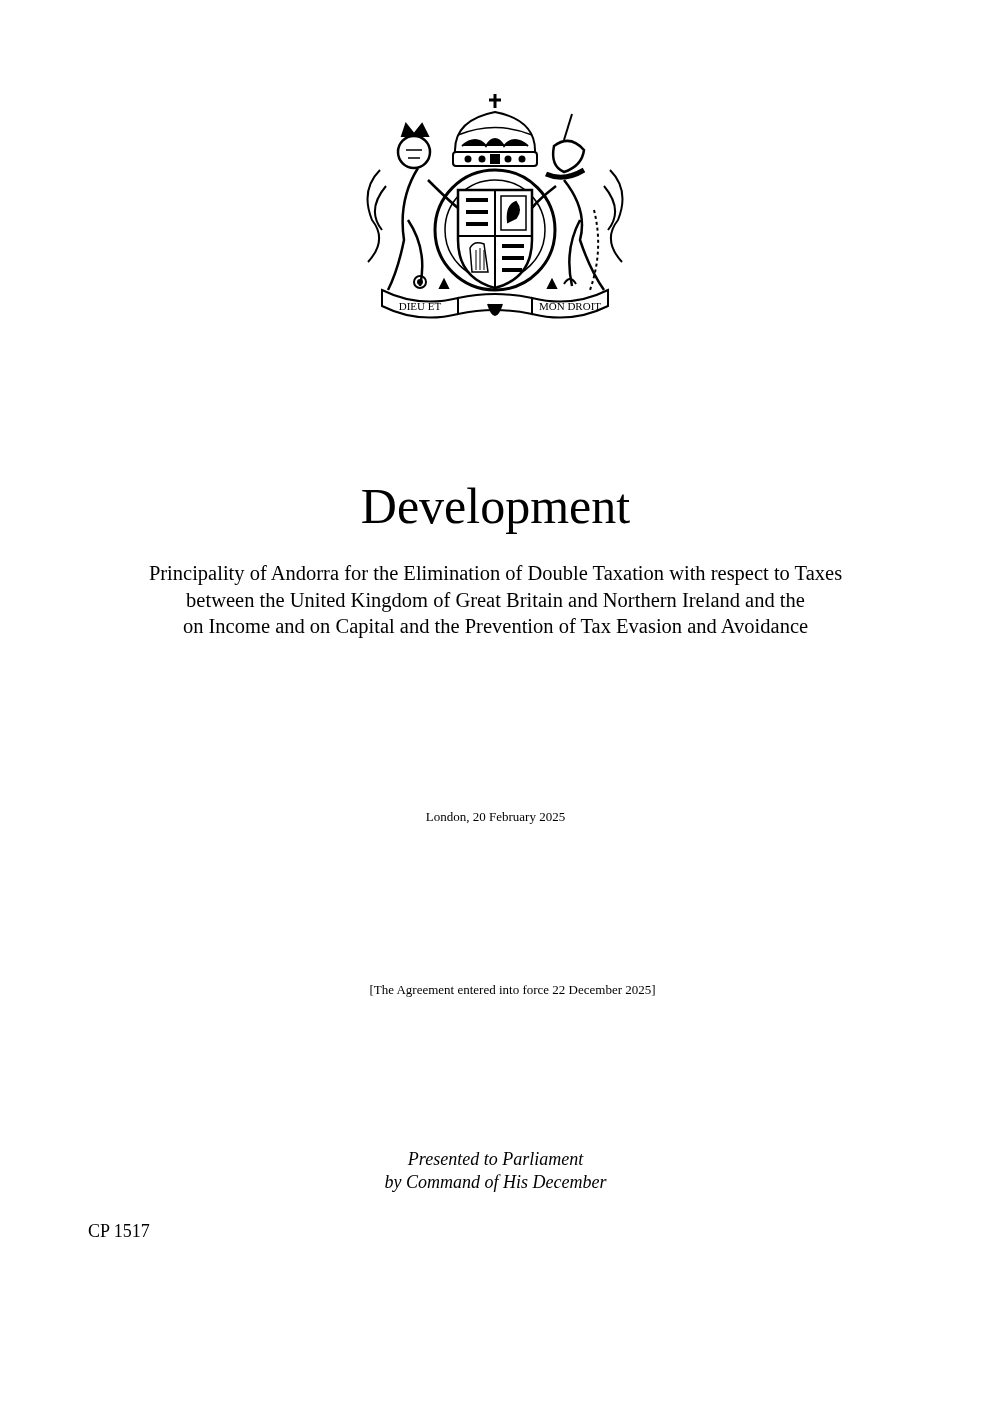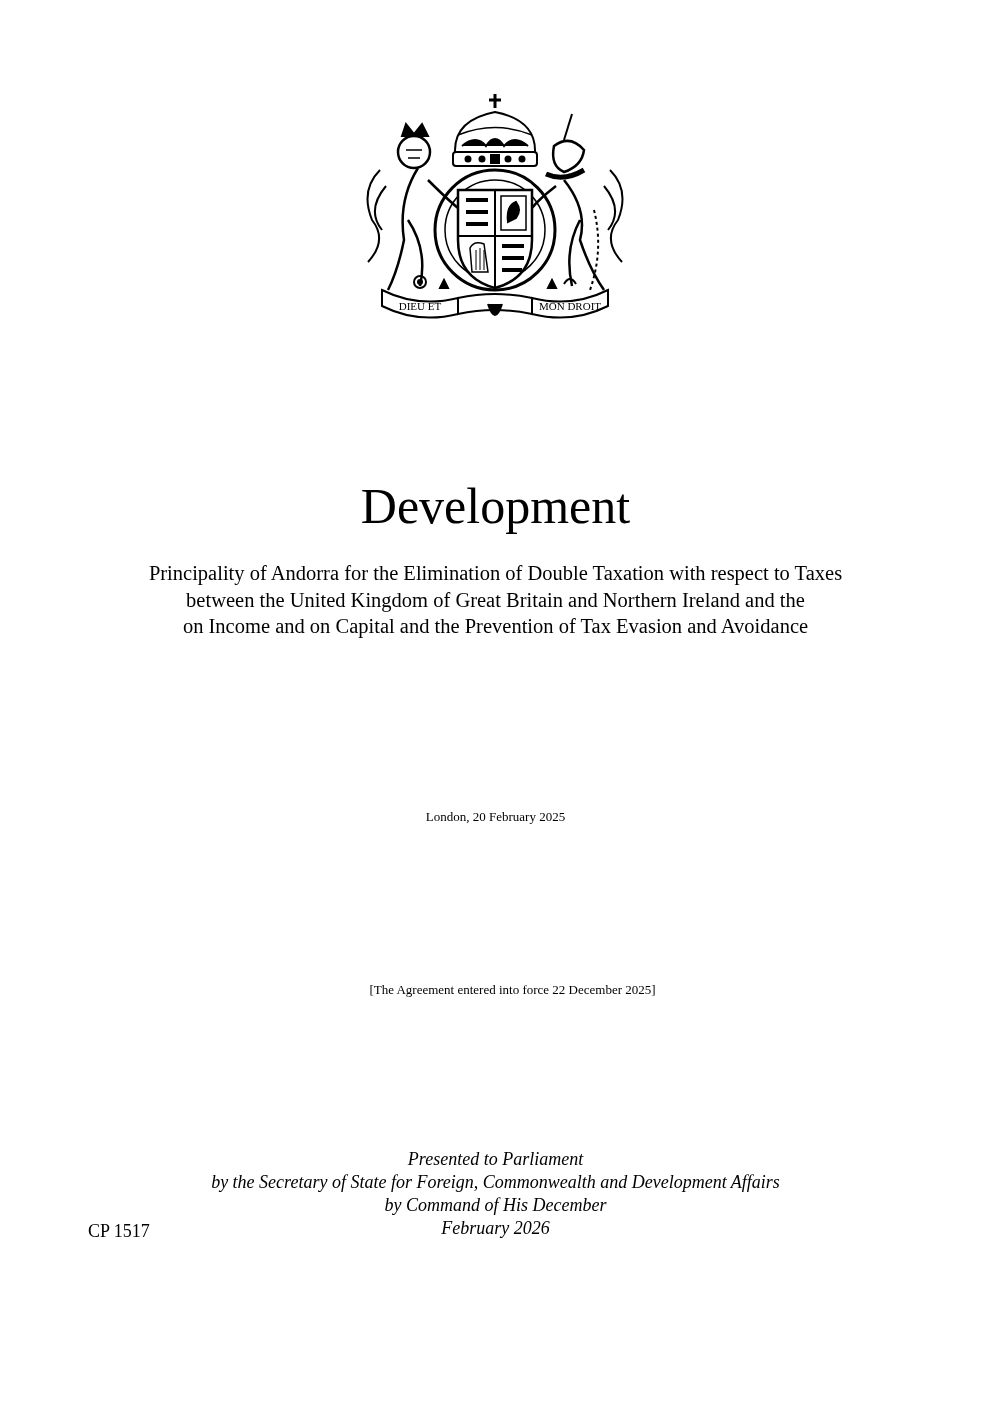--- a/index.html
+++ b/index.html
@@ -181,20 +181,18 @@
     <span>between the United Kingdom of Great Britain and Northern Ireland and the</span>
     <span>on Income and on Capital and the Prevention of Tax Evasion and Avoidance</span>
   </div>
 
   <div class="place-date">London, 20 February 2025</div>
 
   <div class="entry-force">[The Agreement entered into force 22 December 2025]</div>
 
   <div class="presented">
     <span>Presented to Parliament</span>
-    <span>by the Secretary of State for Foreign, Commonwealth and Development Affairs</span>
     <span>by Command of His December</span>
-    <span>February 2026</span>
   </div>
 
   <div class="cp-number">CP 1517</div>
 
 </div>
 
 </body></html>

